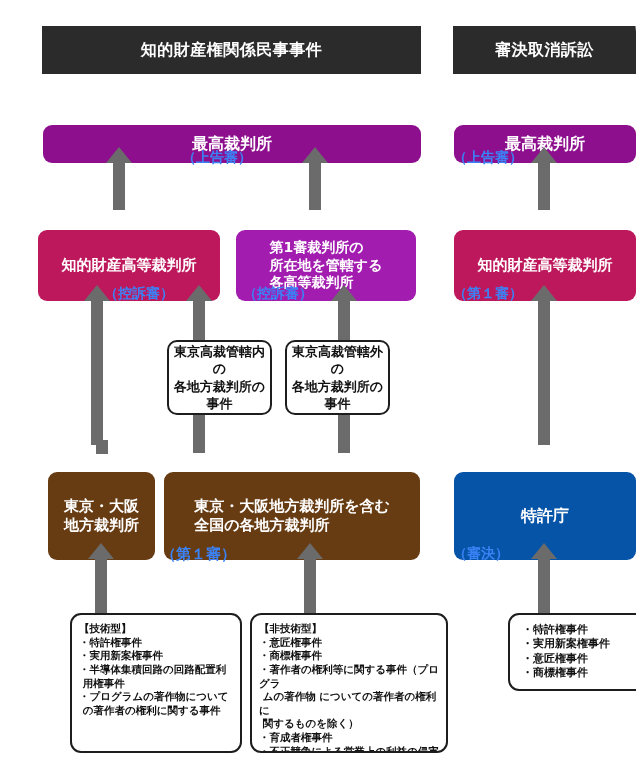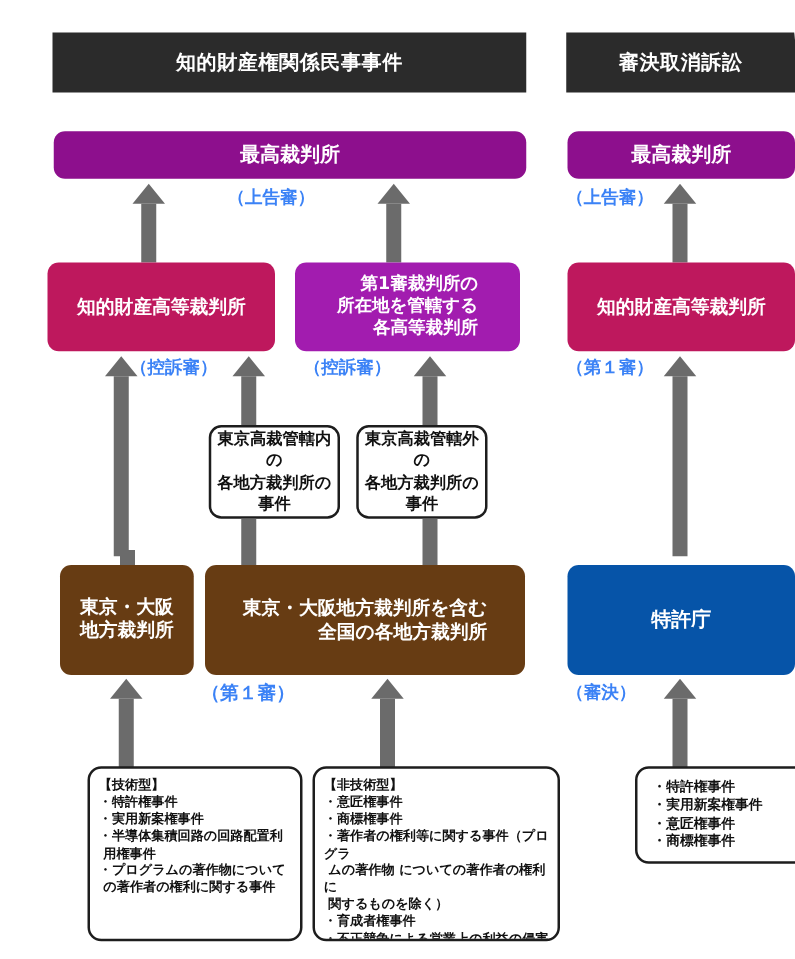--- a/index.html
+++ b/index.html
@@ -33,24 +33,25 @@
     letter-spacing: 0.5px;
   }
 
   
   .court-box {
     border-radius: 9px;
     color: #ffffff;
     display: flex;
     align-items: center;
     justify-content: center;
-    text-align: right;
+    text-align: left;
     font-weight: bold;
     line-height: 1.28;
     padding: 2px 4px;
+    margin-top: 20px;
   }
   .c-supreme { background: #8d0f8d; }
   .c-ip-high { background: #be185d; }
   .c-high    { background: #a21caf; }
   .c-district{ background: #673c13; }
   .c-jpo     { background: #0654a8; }
 
   
   .white-box {
     background: #ffffff;
@@ -152,21 +153,21 @@
 
   <div class="abs white-box" style="left:285px; top:340px; width:105px; height:75px; font-size:13px; white-space:pre-line;">東京高裁管轄外の
 各地方裁判所の
 事件</div>
 
   <div class="abs connector-bar" style="left:193px; top:415px; width:12px; height:38px;"></div>
   <div class="abs connector-bar" style="left:338px; top:415px; width:12px; height:38px;"></div>
 
   <div class="abs connector-bar" style="left:96px; top:440px; width:12px; height:14px;"></div>
 
-  <div class="abs court-box c-district" style="left:48px; top:452px; width:107px; height:88px; font-size:15px; white-space:pre-line;font-family:Liberation Serif, serif;">東京・大阪
+  <div class="abs court-box c-district" style="left:48px; top:452px; width:107px; height:88px; font-size:15px; white-space:pre-line;">東京・大阪
 地方裁判所</div>
 
   <div class="abs court-box c-district" style="left:164px; top:452px; width:256px; height:88px; font-size:15px; white-space:pre-line;">東京・大阪地方裁判所を含む
 全国の各地方裁判所</div>
 
   <div class="abs caption" style="left:161px; top:542px; width:110px; height:24px; font-size:15px;">（第１審）</div>
 
   <div class="abs arrow-wrap" style="left:88px; top:543px; width:26px; height:72px;">
     <div class="arrow-head"></div>
     <div class="arrow-shaft" style="height:56px;"></div>

